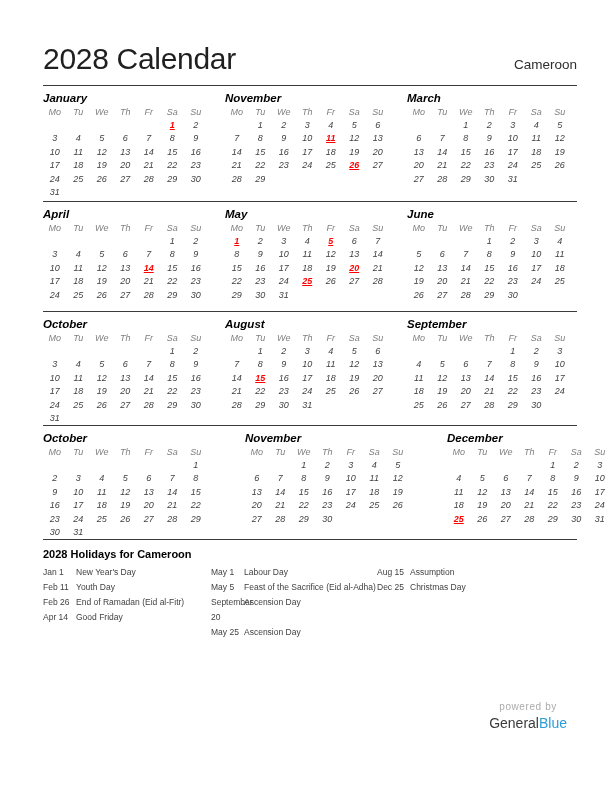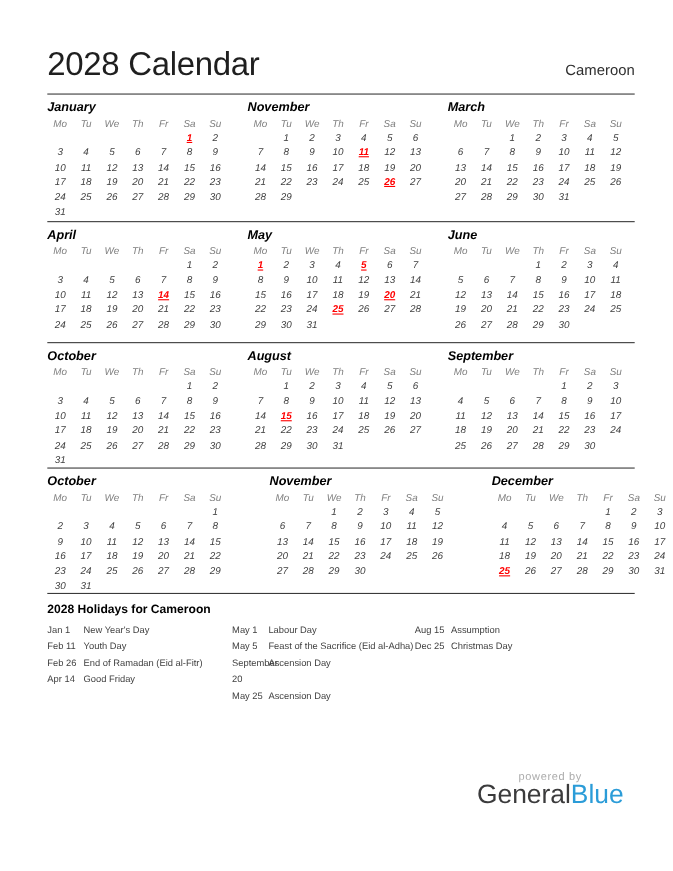--- a/index.html
+++ b/index.html
@@ -29,21 +29,21 @@
   .holiday { color:var(--holiday-red); font-weight:700; text-decoration:underline; }
 
   .holidays-section { margin-top:8px; }
   .holidays-title { font-size:11px; font-weight:700; color:#000; }
   .holidays-columns { display:grid; grid-template-columns:168px 166px 1fr; margin-top:5px; }
   .holiday-row { display:flex; font-size:8.5px; color:#3f3f3f; line-height:15px; }
   .h-date { width:33px; flex:none; }
 
   .page-footer { position:absolute; top:701px; right:45px; text-align:center; }
   .powered-by { font-size:10px; color:#ababab; letter-spacing:0.6px; }
-  .brand { font-size:24px; line-height:22px; }
+  .brand { font-size:14px; line-height:22px; }
   .brand-general { color:#3b3b3c; }
   .brand-blue { color:var(--brand-blue); }
 </style>
 </head>
 <body>
 
 <div class="page">
   <div class="content">
 
     <div class="page-header">

